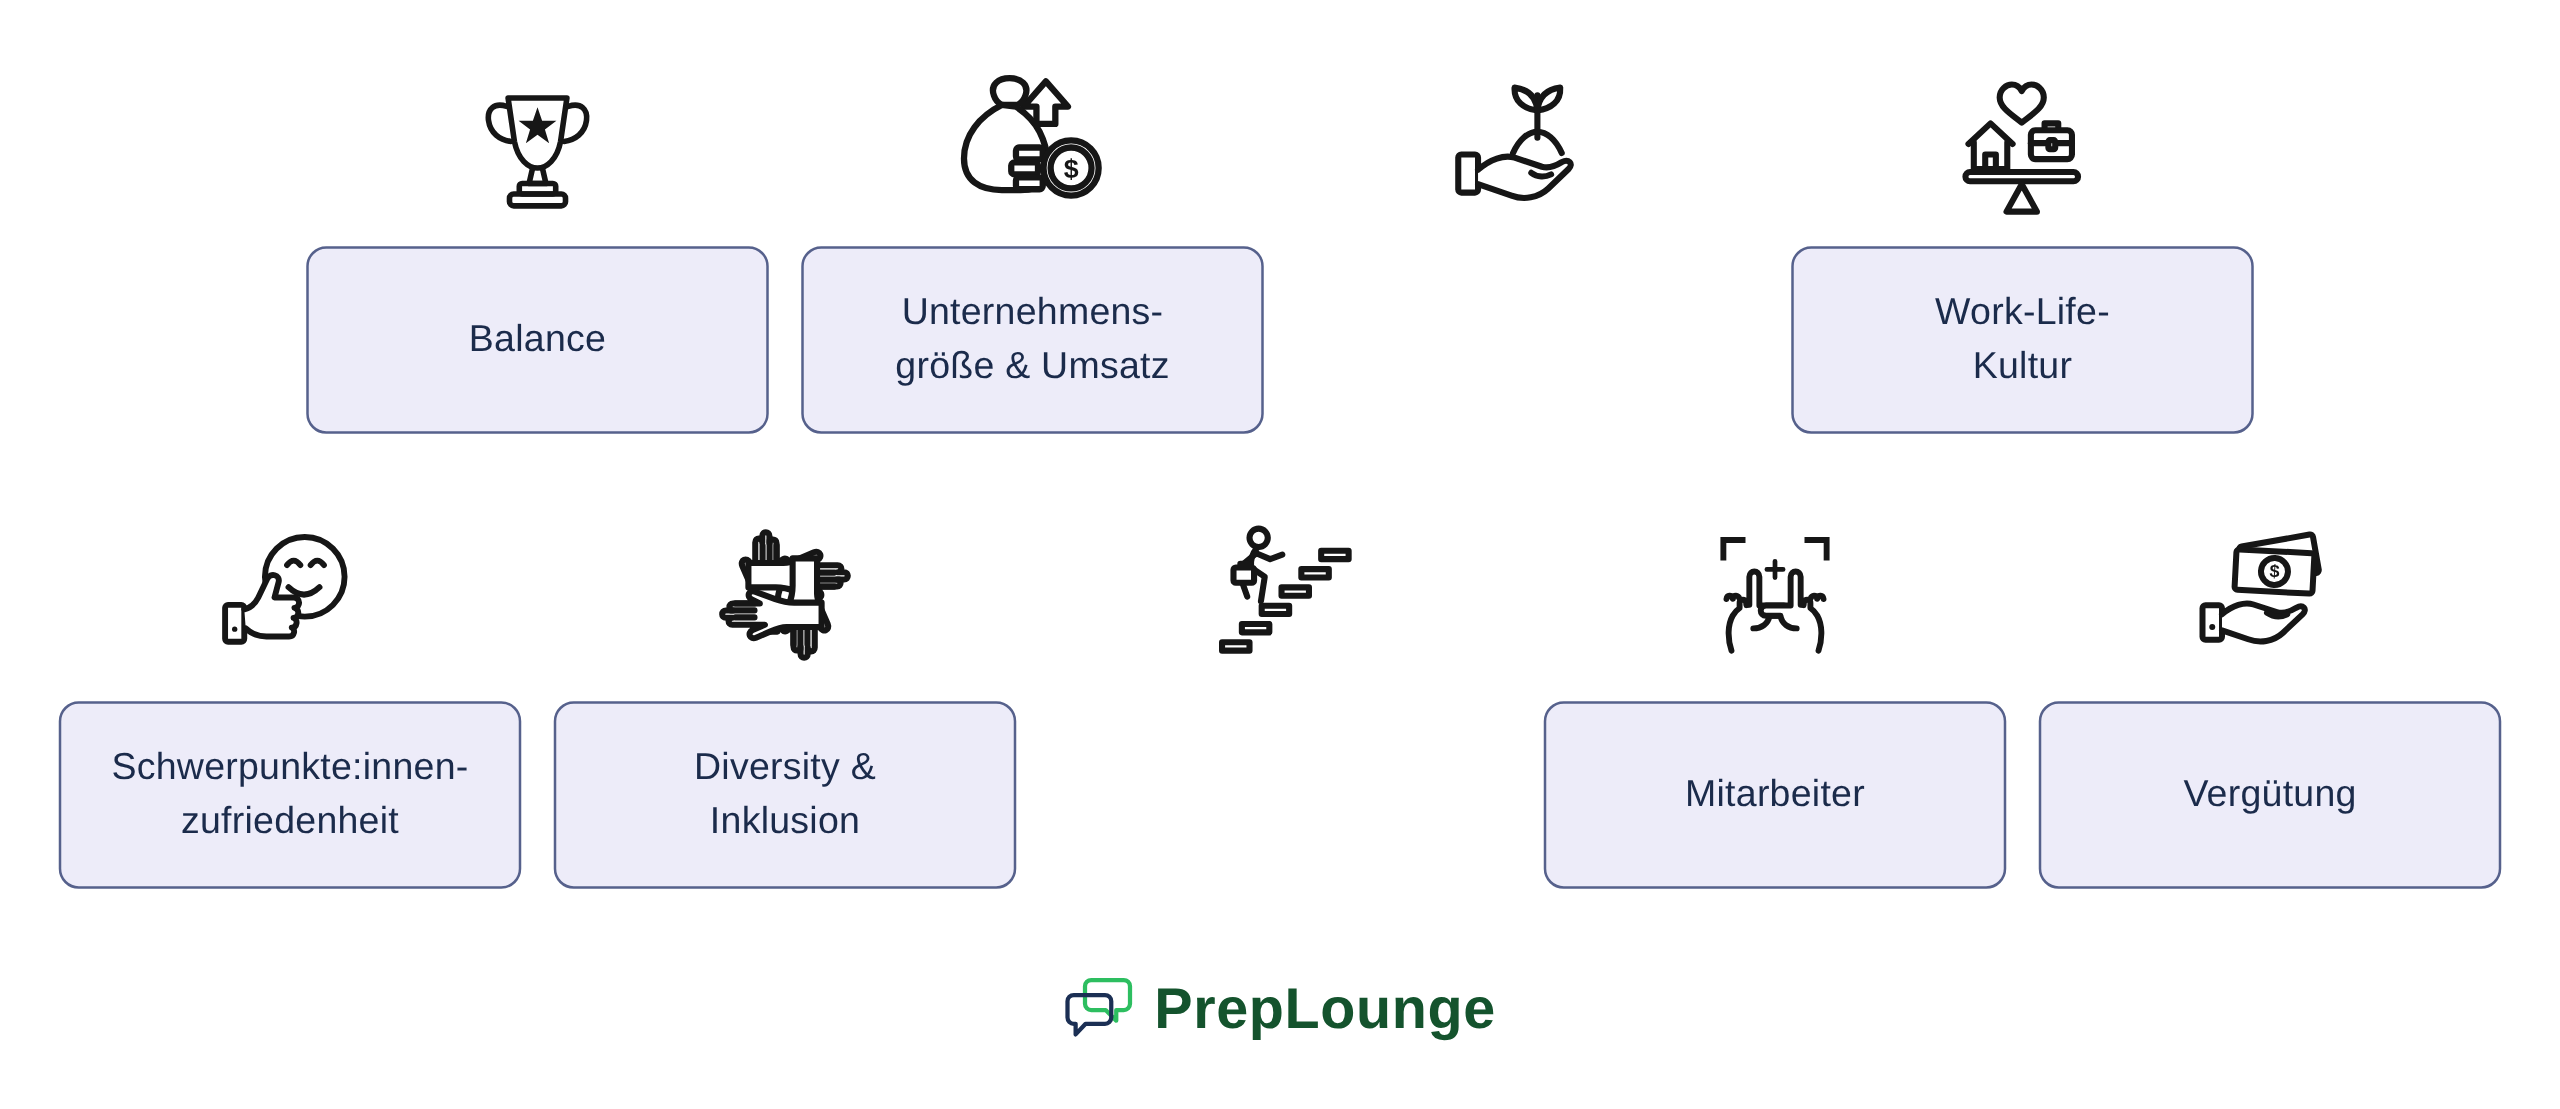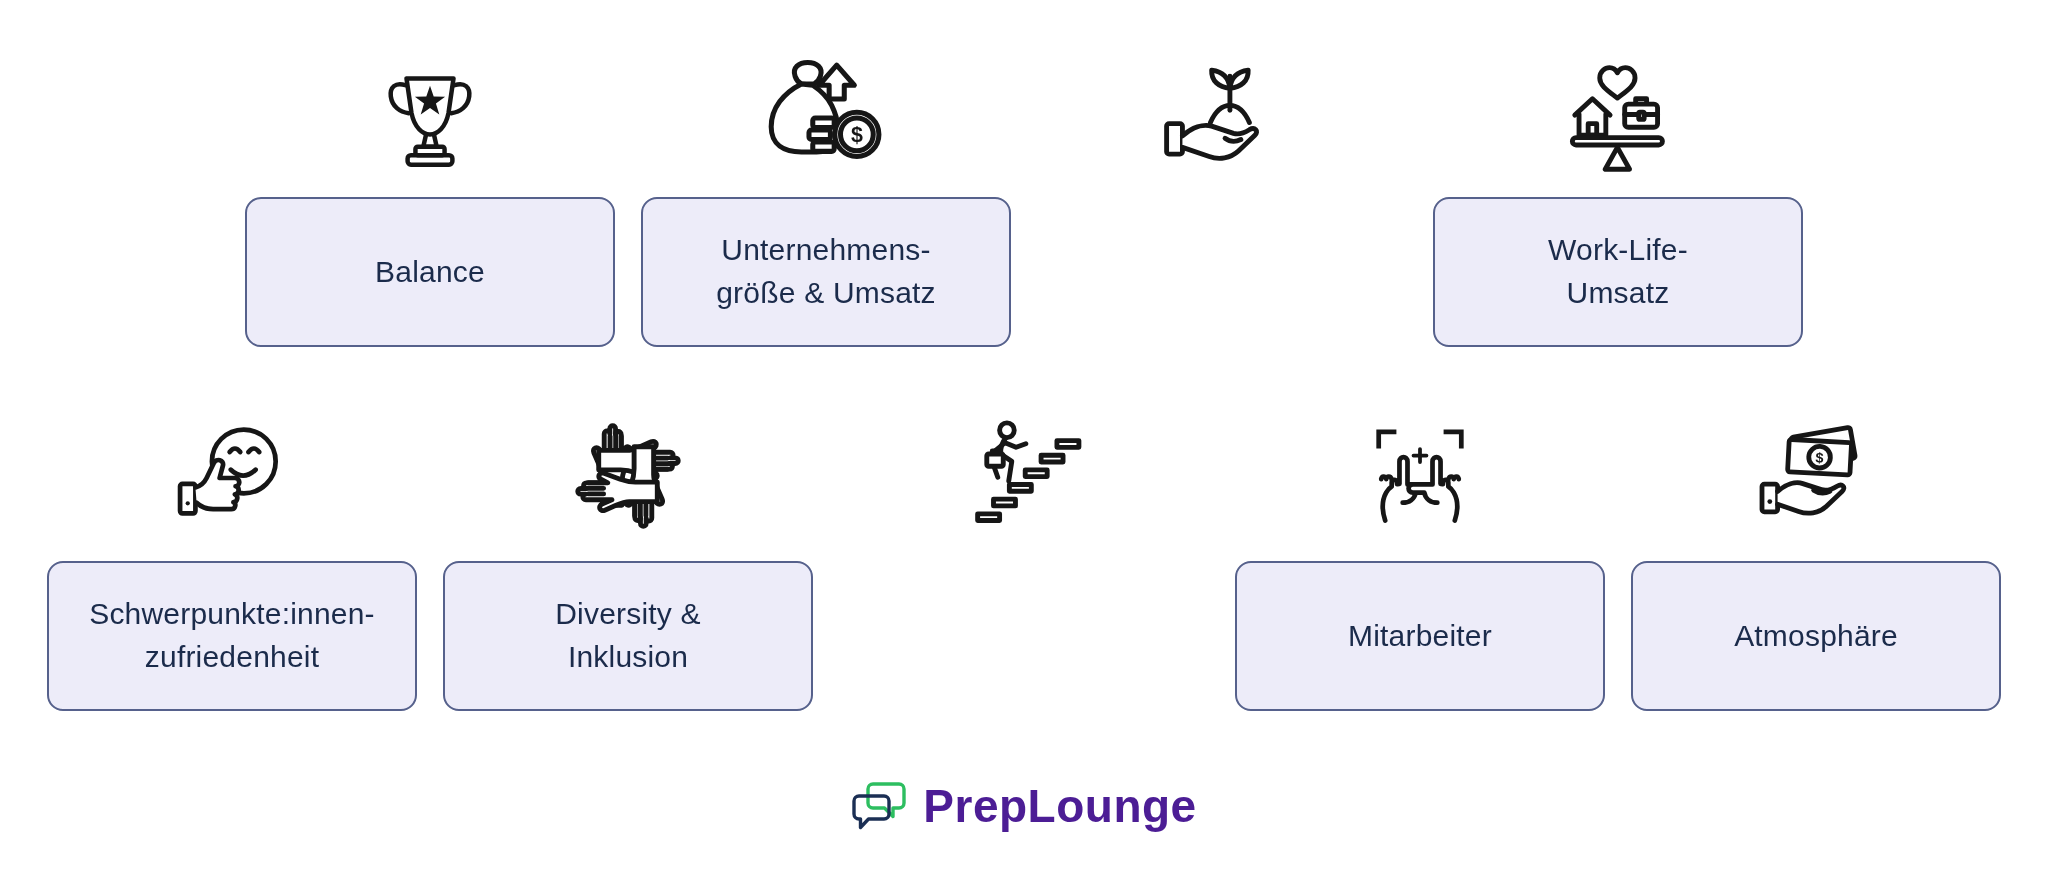--- a/index.html
+++ b/index.html
@@ -17,21 +17,21 @@
     box-sizing:border-box;width:370px;height:150px;
     background:#EDECF9;border:2px solid #56618C;border-radius:16px;
     display:flex;align-items:center;justify-content:center;text-align:center;
   }
   .box-label{
     font-size:30px;line-height:1.43;color:#1B2B4B;font-weight:500;
     white-space:pre-line;letter-spacing:.2px;
   }
   .icon-wrap svg{stroke:#161616;fill:none;stroke-width:4;stroke-linecap:round;stroke-linejoin:round;}
   .logo{display:flex;align-items:center;justify-content:center;gap:16px;margin-top:68px;}
-  .logo-text{font-size:46px;font-weight:700;color:#4c1d95;letter-spacing:.5px;}
+  .logo-text{font-size:46px;font-weight:700;color:#14532d;letter-spacing:.5px;}
   .logo svg{fill:none;stroke-width:3.4;stroke-linecap:round;stroke-linejoin:round;}
 </style>
 </head>
 <body>
 
 <main class="canvas">
 
   <section class="row row-1">
 
     <div class="card">
@@ -97,21 +97,21 @@
           <path d="M72 37 v-4.5 h9 V37"></path>
           <rect x="63" y="37" width="27" height="19" rx="3" fill="#fff"></rect>
           <path d="M63 45.5 h27"></path>
           <rect x="74.5" y="43.5" width="4.5" height="6" rx="1" fill="#fff"></rect>
           <rect x="20" y="64.5" width="74" height="6" rx="3" fill="#fff"></rect>
           <path fill="#fff" d="M57 72.5 l-10 18 h20 z"></path>
         </svg>
       </div>
       <div class="box">
         <span class="box-label">Work-Life-
-Umsatz</span>
+Kultur</span>
       </div>
     </div>
 
   </section>
 
   <section class="row row-2">
 
     <div class="card">
       <div class="icon-wrap">
         <svg width="128" height="118" viewBox="0 0 108 100" stroke-width="3.8">
@@ -206,21 +206,21 @@
             <circle cx="62" cy="33.5" r="9"></circle>
             <text x="62" y="34" text-anchor="middle" dominant-baseline="central" font-size="12" font-weight="bold" fill="#161616" stroke="none">$</text>
           </g>
           <rect x="14" y="56" width="13" height="23" rx="2" fill="#fff"></rect>
           <circle cx="20.5" cy="70.5" r="2" fill="#161616" stroke="none"></circle>
           <path fill="#fff" d="M27 62 c7 -6 15 -8.5 21 -6.5 l15.5 5 c5 1.6 9 -0.3 13 -2.8 c4.4 -2.6 7.8 0.8 4.2 4.4 l-13.2 12.4 c-6.3 5.8 -15.3 7 -23 4.2 l-17.5 -6"></path>
           <path d="M57 61 c4.5 3 9.5 3 13.5 1"></path>
         </svg>
       </div>
       <div class="box">
-        <span class="box-label">Atmosphäre</span>
+        <span class="box-label">Vergütung</span>
       </div>
     </div>
 
   </section>
 
   <footer class="logo">
     <svg width="56" height="52" viewBox="0 0 56 52">
       <path stroke="#2DBE60" d="M22 4 h26 a5 5 0 0 1 5 5 v14 a5 5 0 0 1 -5 5 h-6 v8.5 l-8.5 -8.5 H22 a5 5 0 0 1 -5 -5 V9 a5 5 0 0 1 5 -5 z"></path>
       <path stroke="#1B2F54" d="M8 16 h25 a5 5 0 0 1 5 5 v13 a5 5 0 0 1 -5 5 H17.5 l-8 8.5 V39 H8 a5 5 0 0 1 -5 -5 V21 a5 5 0 0 1 5 -5 z"></path>
     </svg>

